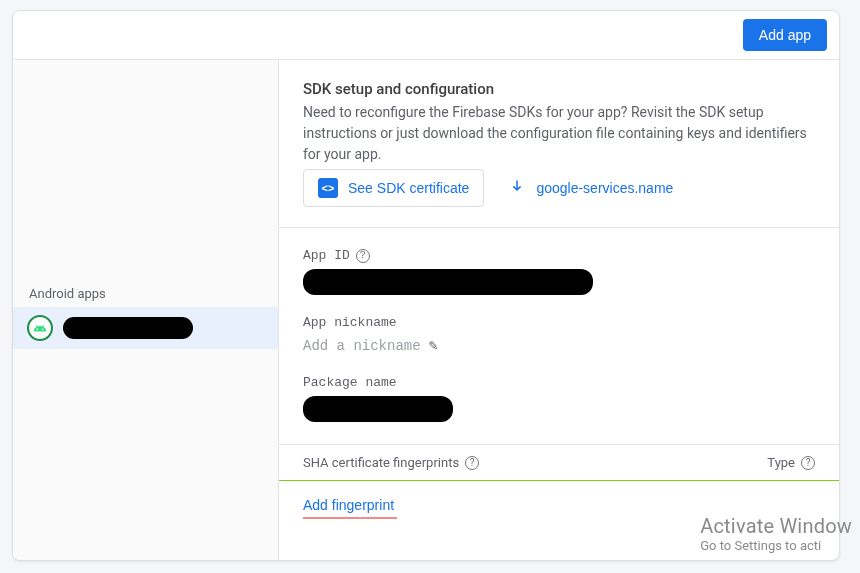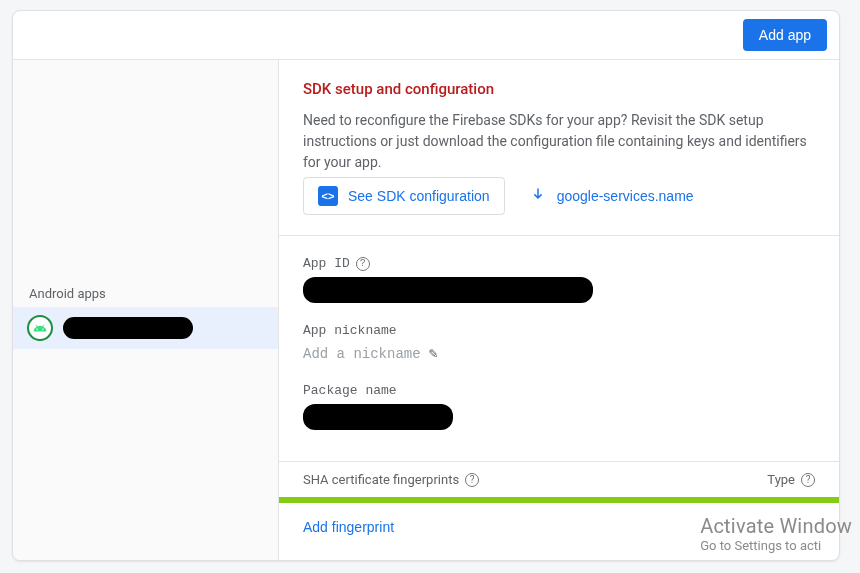--- a/index.html
+++ b/index.html
@@ -93,22 +93,22 @@
       flex: 1;
       display:flex;
       flex-direction: column;
       overflow: hidden;
     }
     .section-pad { padding: 20px 24px; }
 
     .title {
       font-size: 15px;
       font-weight: 500;
-      color:#b91c1c;
-      margin-bottom: 12px;
+      color:#404040;
+      margin-bottom: 4px;
     }
     .desc {
       font-size: 14px;
       color:#5f6368;
       line-height: 1.5;
       margin-bottom: 4px;
     }
     .btn-row { display:flex; gap: 24px; align-items:center; }
     .outline-btn {
       display: inline-flex;
@@ -158,23 +158,23 @@
     .nickname-line {
       display:flex; align-items:center; gap:8px;
       color:#9aa0a6; font-size:14px;
     }
     .pencil { color:#5f6368; cursor:pointer; font-size:15px; }
 
     .fingerprint-bar {
       display:flex; align-items:center; justify-content:space-between;
       padding: 10px 24px;
       border-top:1px solid #e4e4e4;
-      border-bottom:6px solid #84cc16;
+      border-bottom:1px solid #84cc16;
       font-size:13px; color:#5f6368;
-      margin-top:21px;
+      margin-top:12px;
     }
     .fingerprint-bar .left, .fingerprint-bar .right {
       display:flex; align-items:center; gap:6px;
     }
     .add-fp {
       color:#1a73e8; font-weight:500; font-size:14px;
       padding: 16px 24px 0 24px; display:inline-block;
       cursor:pointer; background:none; border:none;
       text-align:left;
     }
@@ -220,21 +220,21 @@
         </div>
       </aside>
 
       <main class="main">
         <div class="section-pad">
           <div class="title">SDK setup and configuration</div>
           <div class="desc">Need to reconfigure the Firebase SDKs for your app? Revisit the SDK setup instructions or just download the configuration file containing keys and identifiers for your app.</div>
           <div class="btn-row">
             <button class="outline-btn">
               <span class="code-badge">&lt;&gt;</span>
-              <span>See SDK configuration</span>
+              <span>See SDK certificate</span>
             </button>
             <button class="link-btn">
               <svg width="18" height="18" viewBox="0 0 24 24" fill="#1a73e8">
                   <path d="M5 20h14v-2H5v2zm7-18l-5.5 5.5 1.41 1.41L11 5.83V16h2V5.83l3.09 3.08 1.41-1.41L12 2z" transform="rotate(180 12 9)"></path>
                 </svg>
               <span>google-services.name</span>
             </button>
           </div>
         </div>
 

